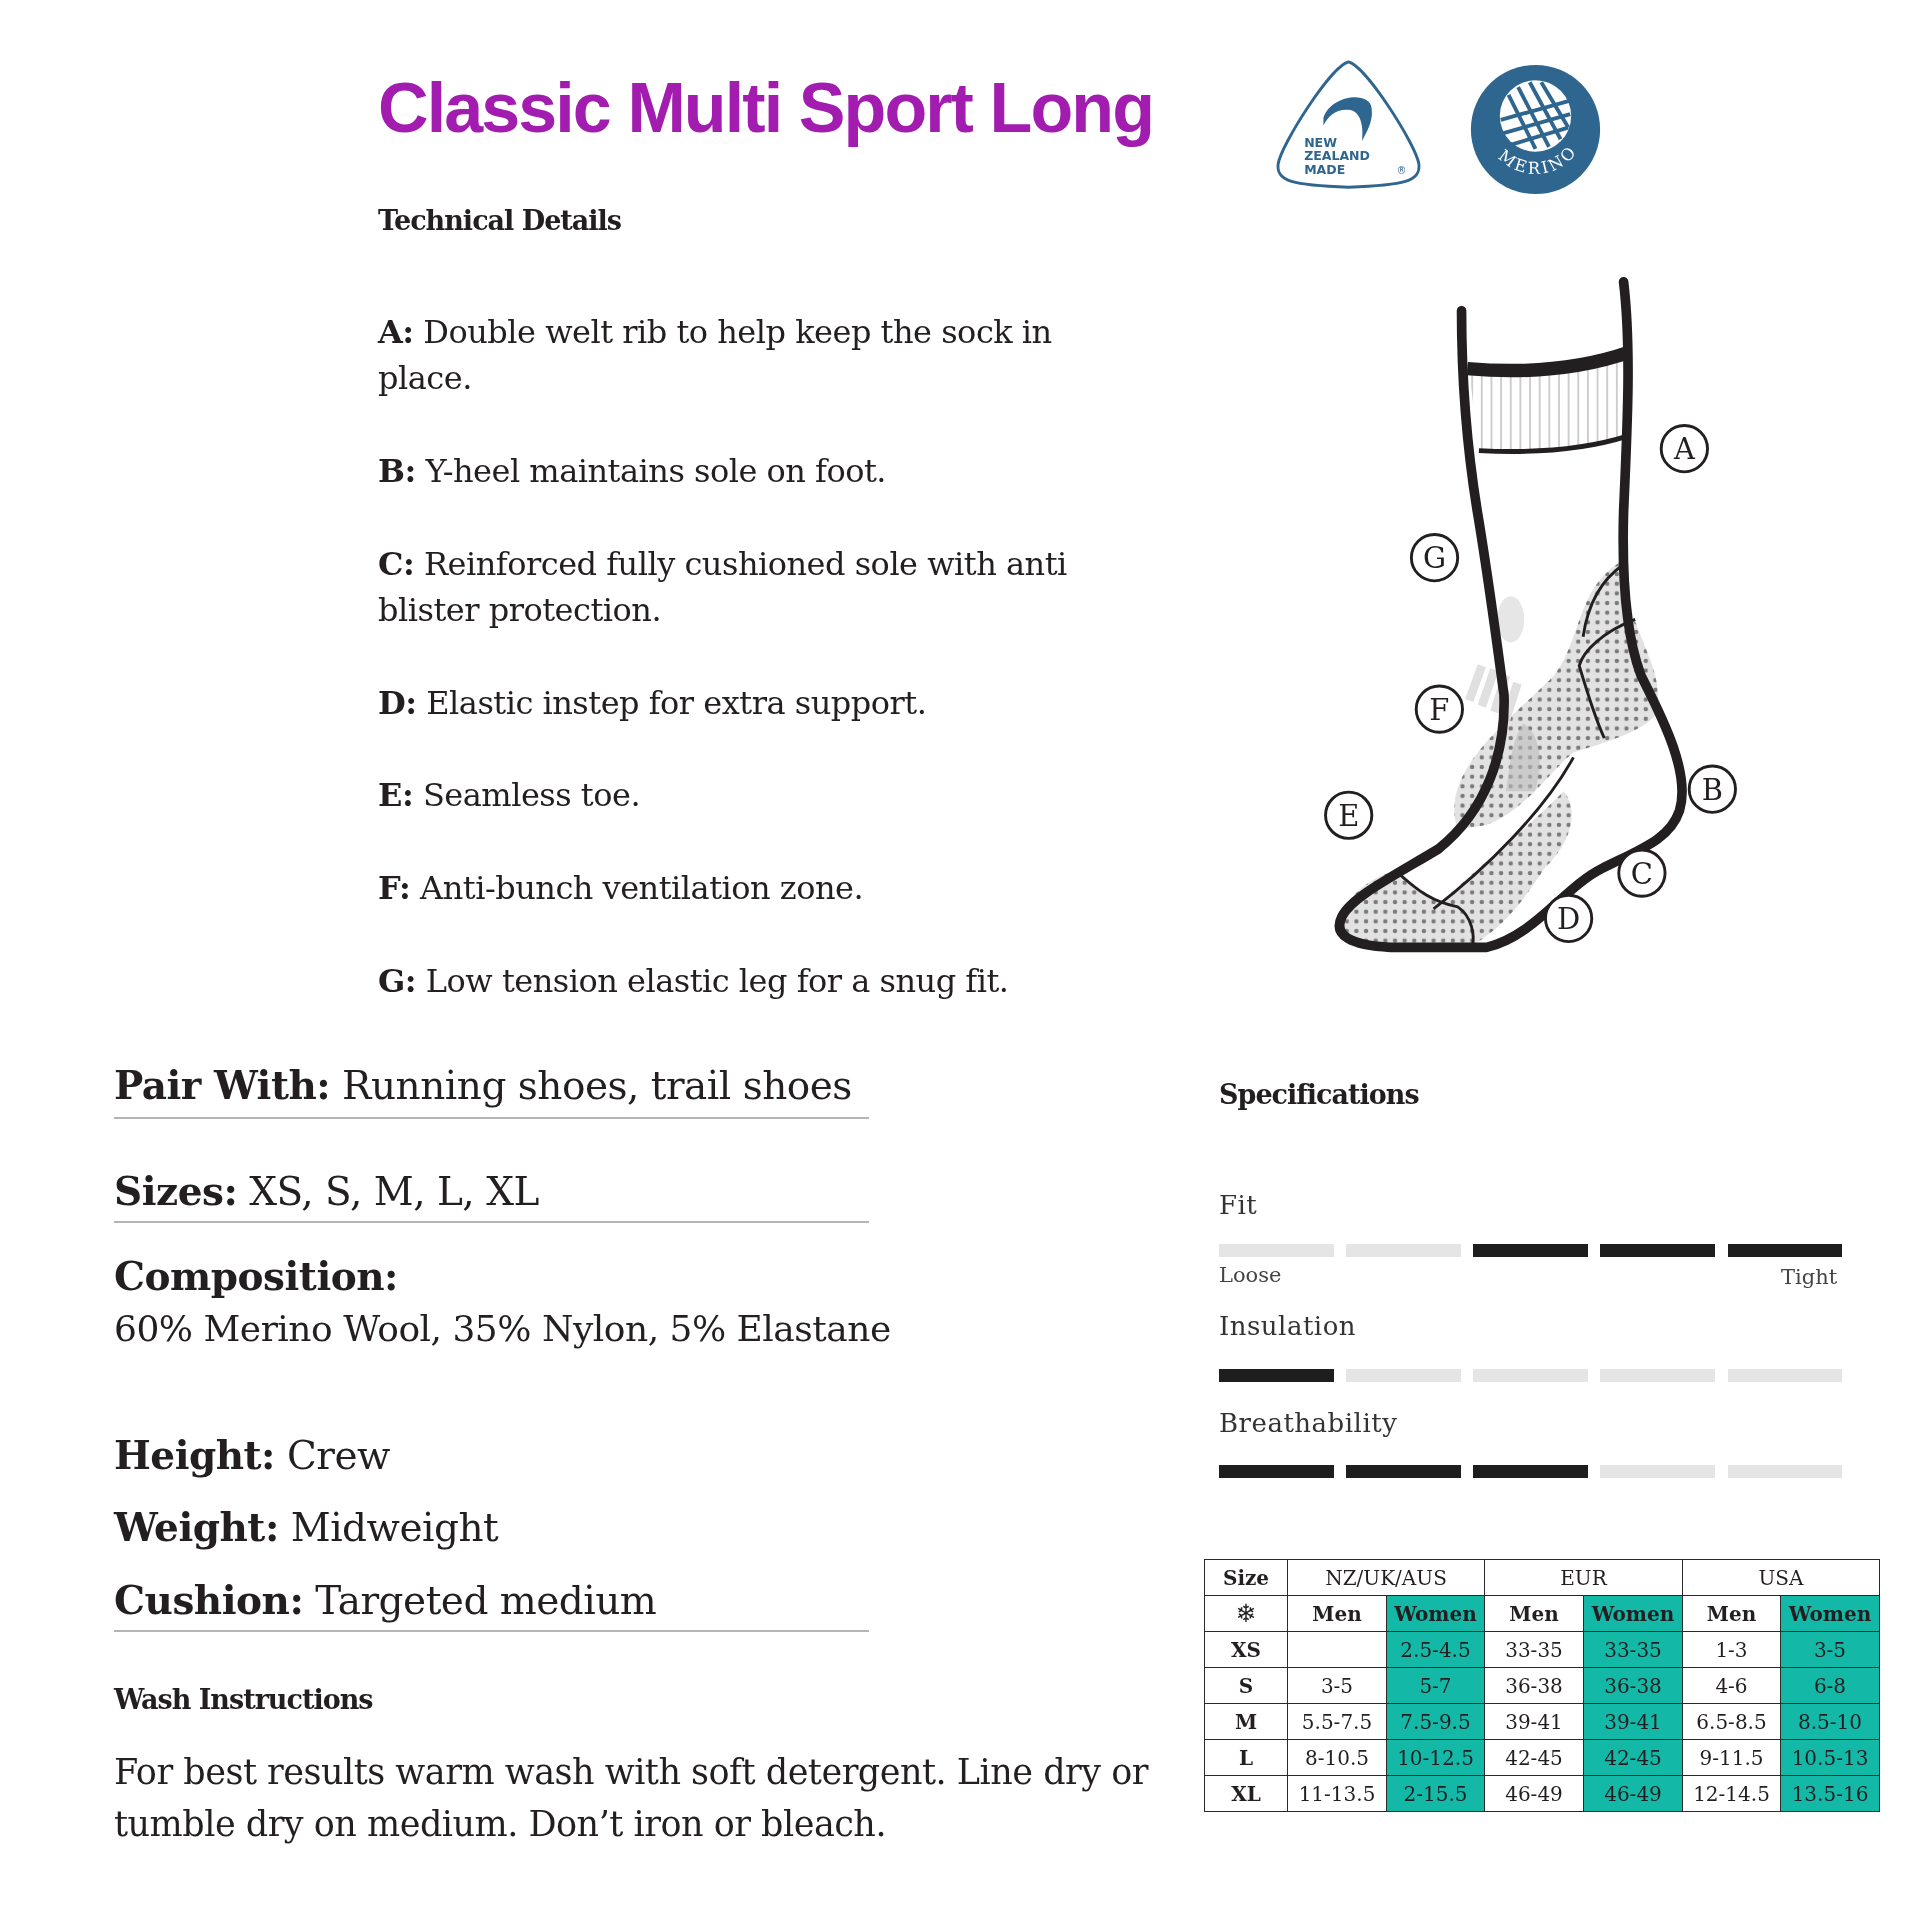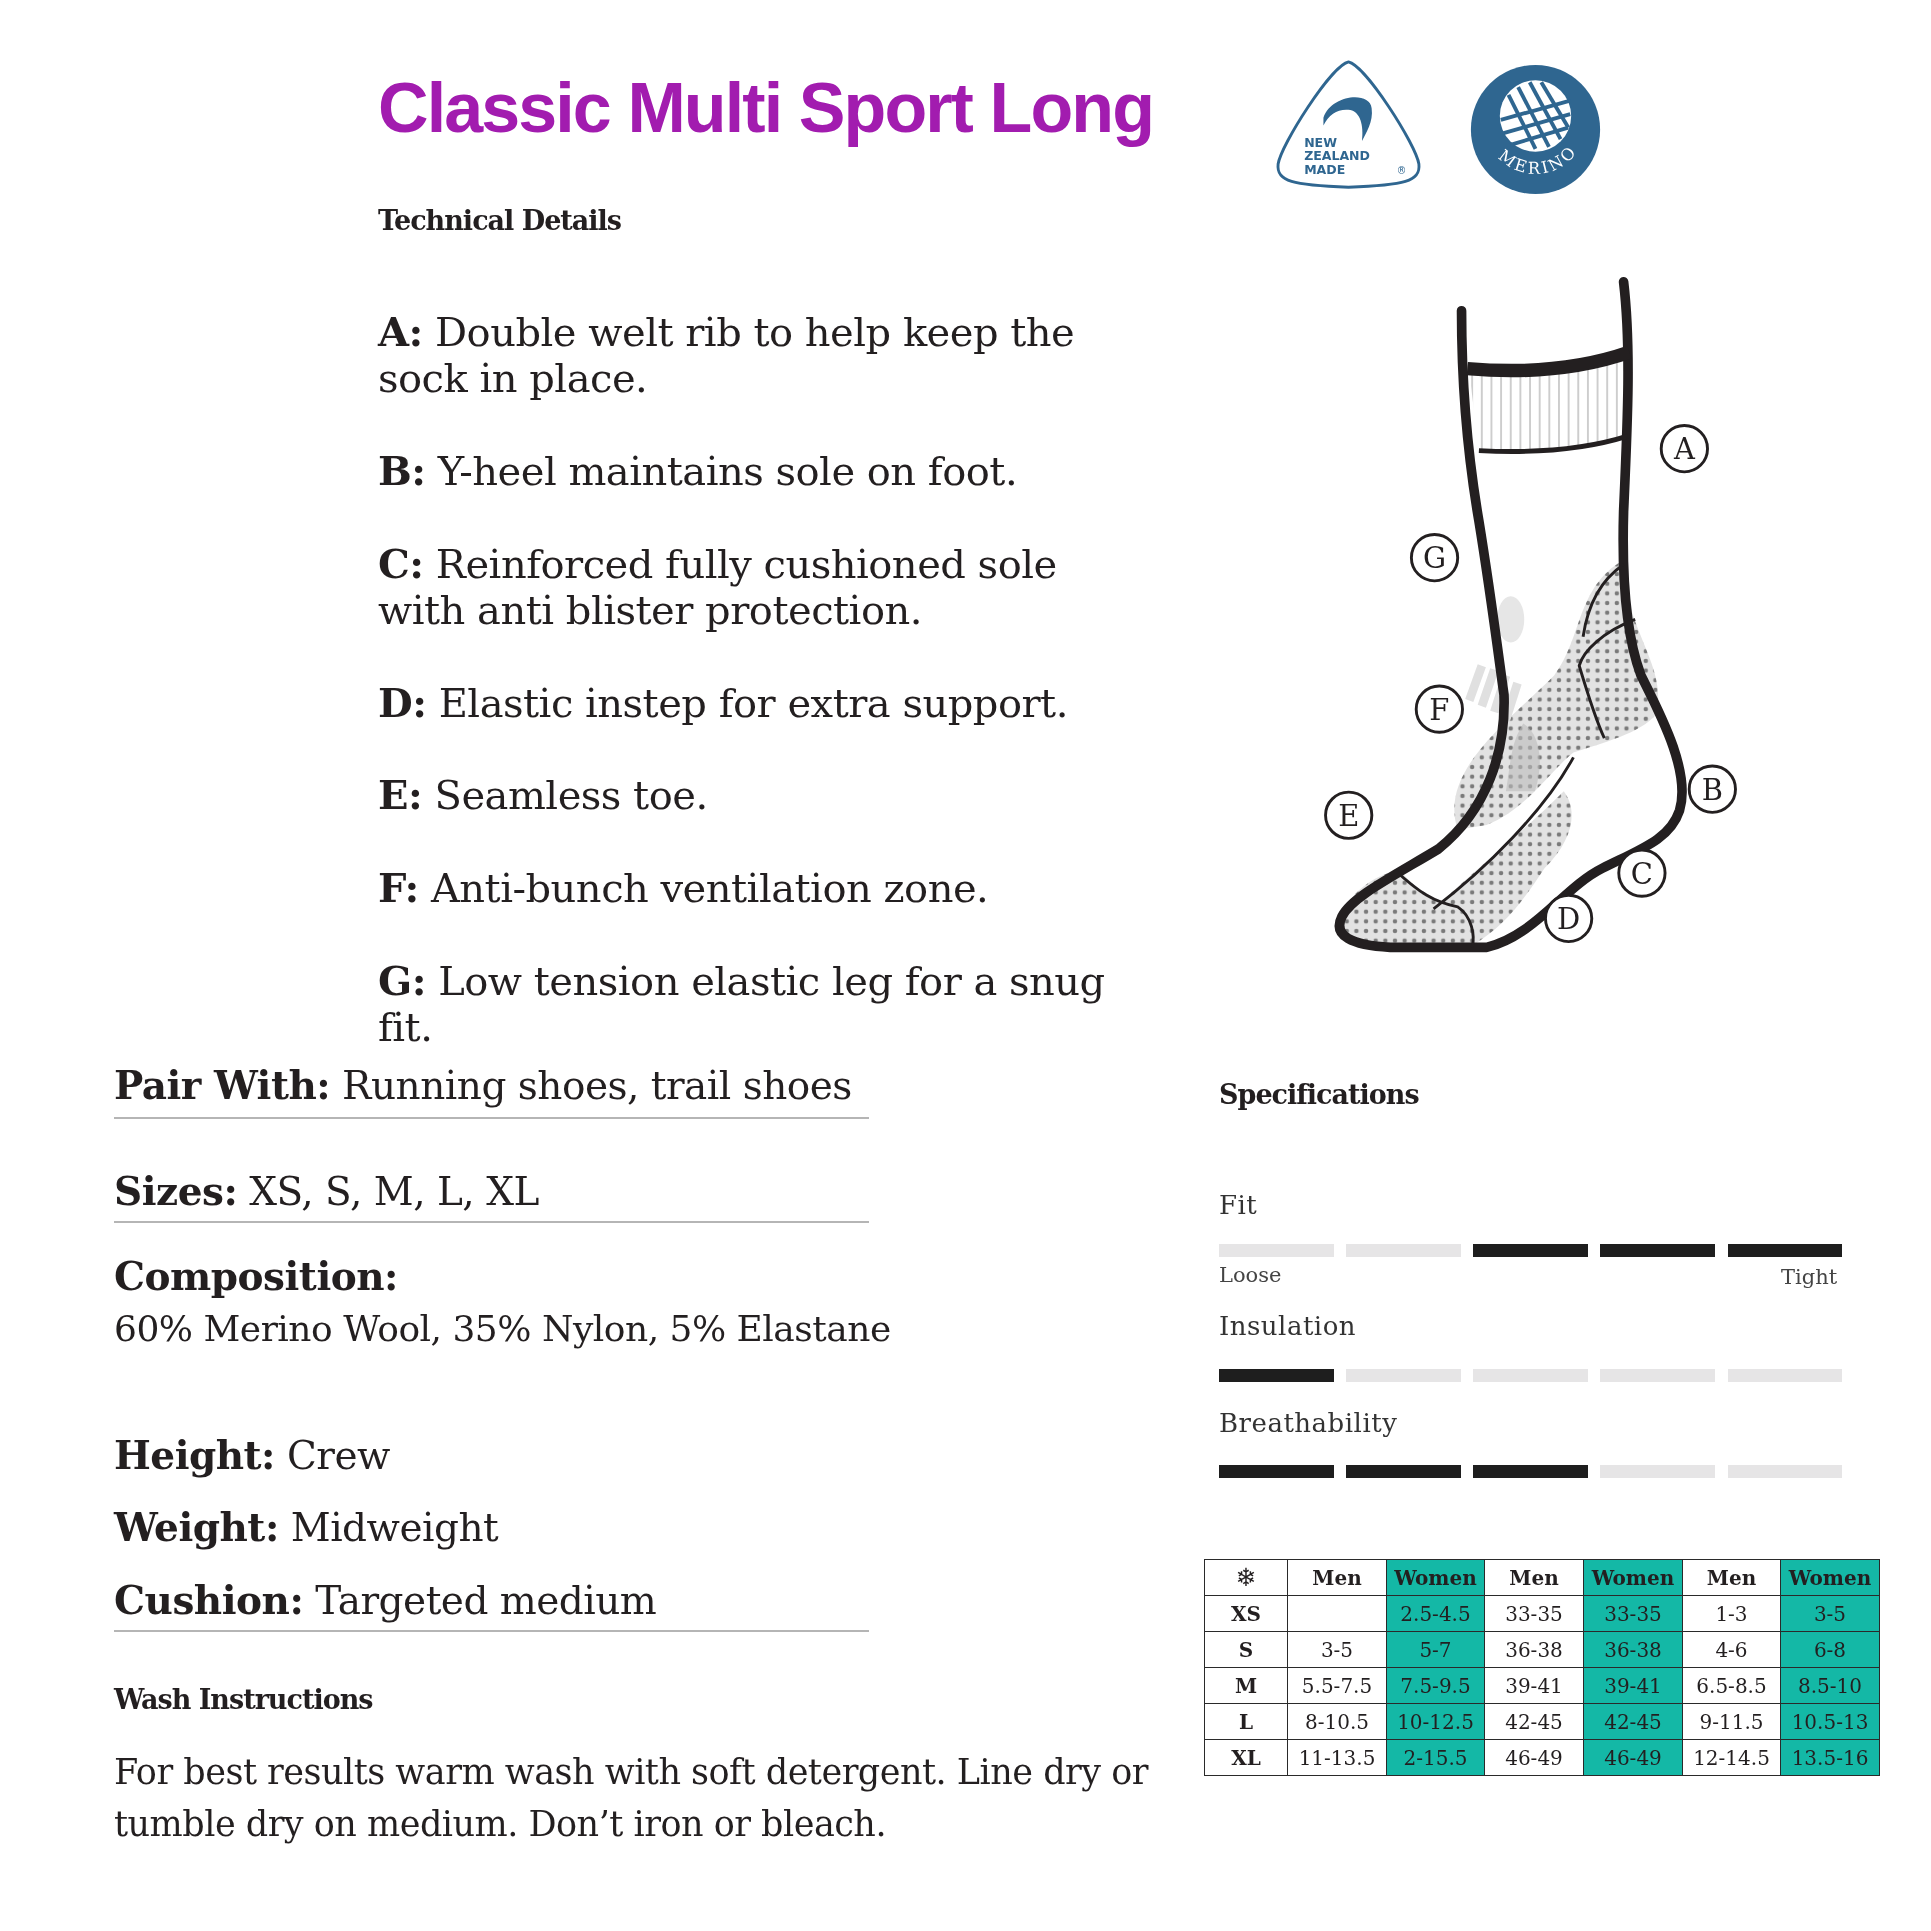--- a/index.html
+++ b/index.html
@@ -2,21 +2,21 @@
 <html><head>
 <meta charset="utf-8">
 <style>
   html, body { margin:0; padding:0; background:#ffffff; }
   body { width:1931px; height:1931px; position:relative; overflow:hidden;
          font-family:"DejaVu Serif","Liberation Serif",serif; color:#231f20; }
   .abs { position:absolute; }
   .title { left:378px; top:68px; font-size:70px; font-weight:bold; color:#a21caf;
            font-family:Liberation Sans, sans-serif; letter-spacing:-1.9px; white-space:nowrap; }
   .h2 { font-size:27px; font-weight:bold; letter-spacing:-1px; white-space:nowrap; }
-  .tech-item { left:378px; width:772px; font-size:40px; line-height:46px; letter-spacing:-0.5px; }
+  .tech-item { left:378px; width:772px; font-size:32px; line-height:46px; letter-spacing:-0.5px; }
   .tech-item b { font-weight:bold; }
   .prop { left:114px; font-size:39px; letter-spacing:-0.5px; white-space:nowrap; }
   .prop b { font-weight:bold; }
   .divider { left:114px; width:755px; height:1.9px; background:#b5b5b5; }
   .spec-label { left:1219px; font-size:26px; color:#333; letter-spacing:0.5px; }
   .bar-row { left:1219px; width:623px; height:12.6px; display:flex; gap:12.6px; }
   .seg { flex:1; height:12.6px; background:#e6e5e6; }
   .seg.on { background:#1e1e1e; }
   .scale-label { font-size:21px; color:#444; }
   table.size { position:absolute; left:1204px; top:1559px; border-collapse:collapse;
@@ -190,20 +190,26 @@
   <colgroup>
     <col style="width:83px">
       <col style="width:99px">
       <col style="width:98px">
       <col style="width:99px">
       <col style="width:99px">
       <col style="width:98px">
       <col style="width:99px">
   </colgroup>
   <tbody>
+      <tr>
+    <td class="b">Size</td>
+    <td colspan="2">NZ/UK/AUS</td>
+    <td colspan="2">EUR</td>
+    <td colspan="2">USA</td>
+  </tr>
   <tr>
     <td style="font-size:25px">❄</td>
     <td class="b">Men</td>
     <td class="b shade">Women</td>
     <td class="b">Men</td>
     <td class="b shade">Women</td>
     <td class="b">Men</td>
     <td class="b shade">Women</td>
   </tr>
   <tr>

